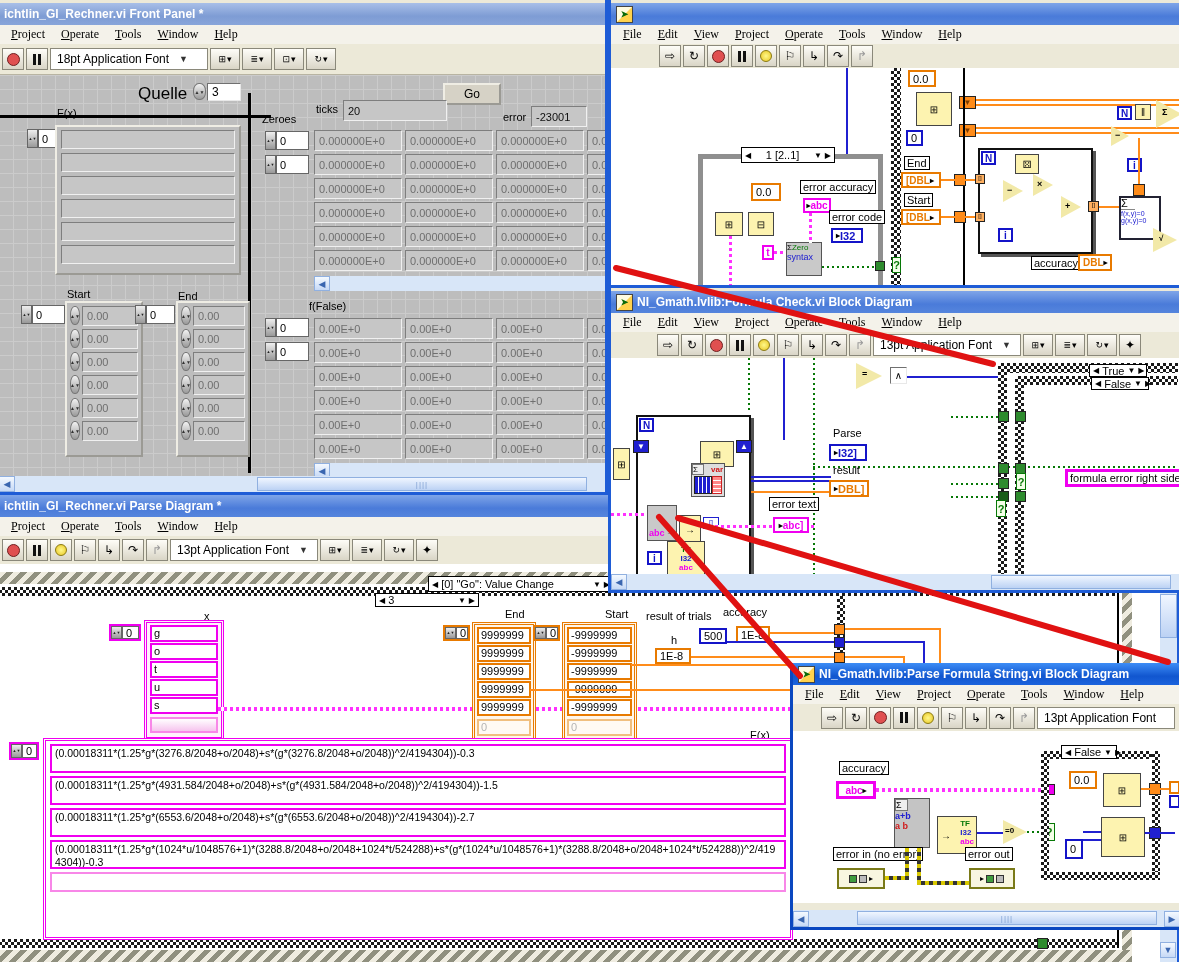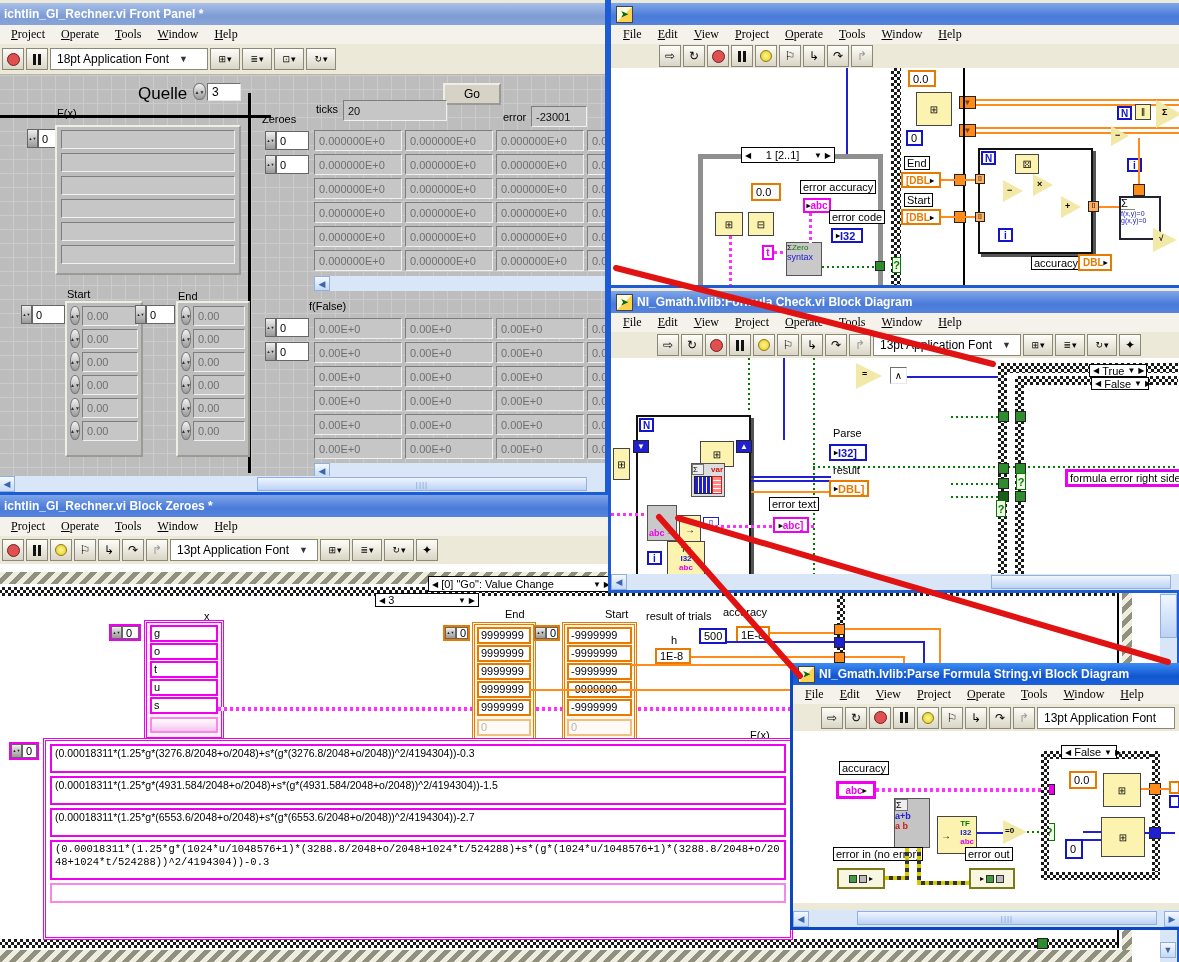--- a/index.html
+++ b/index.html
@@ -67,21 +67,21 @@
   .idx .sp{width:9px;background:linear-gradient(#eee,#999);border:1px solid #666;font-size:4px;line-height:4px;display:flex;flex-direction:column;align-items:center;justify-content:center;color:#222;}
   .idx .vv{flex:1;background:#fff;border:1px solid #666;font-size:11px;display:flex;align-items:center;padding-left:3px;}
 </style>
 </head>
 <body>
 
 <div id="stage">
 
   <div class="win" style="left:-4px;top:495px;width:1184px;height:471px;z-index:1;">
     <div class="titlebar tb-mid">
-        <span>ichtlin_Gl_Rechner.vi Block Zeroes *</span>
+        <span>ichtlin_Gl_Rechner.vi Parse Diagram *</span>
       </div>
     <div class="menubar">
         <span class="mi">Project</span>
         <span class="mi">Operate</span>
         <span class="mi">Tools</span>
         <span class="mi">Window</span>
         <span class="mi">Help</span>
       </div>
     <div class="toolbar" style="top:41px;">
       <div class="tbtn">
@@ -220,21 +220,21 @@
       <div class="idx" style="left:10px;top:178px;width:30px;height:18px;border:2px solid #f000f0;">
           <span class="sp">▲▼</span>
           <span class="vv">0</span>
         </div>
       <div class="abs" style="left:44px;top:174px;width:744px;height:196px;border:3px double #f000f0;background:#fff;">
         <div>
 
         <div class="frow" style="height:29px;">(0.00018311*(1.25*g*(3276.8/2048+o/2048)+s*(g*(3276.8/2048+o/2048))^2/4194304))-0.3</div>
             <div class="frow" style="height:29px;">(0.00018311*(1.25*g*(4931.584/2048+o/2048)+s*(g*(4931.584/2048+o/2048))^2/4194304))-1.5</div>
             <div class="frow" style="height:29px;">(0.00018311*(1.25*g*(6553.6/2048+o/2048)+s*(g*(6553.6/2048+o/2048))^2/4194304))-2.7</div>
-            <div class="frow" style="height:40px;font-family:Liberation Mono, monospace;">(0.00018311*(1.25*g*(1024*u/1048576+1)*(3288.8/2048+o/2048+1024*t/524288)+s*(g*(1024*u/1048576+1)*(3288.8/2048+o/2048+1024*t/524288))^2/4194304))-0.3</div>
+            <div class="frow" style="height:29px;">(0.00018311*(1.25*g*(1024*u/1048576+1)*(3288.8/2048+o/2048+1024*t/524288)+s*(g*(1024*u/1048576+1)*(3288.8/2048+o/2048+1024*t/524288))^2/4194304))-0.3</div>
           </div>
         <div class="frow" style="height:20px;border-color:#f887e8;"></div>
       </div>
     </div>
 
     <div class="scrollv" style="right:0px;top:69px;width:17px;height:402px;">
       <div class="sthumb" style="position:absolute;top:30px;left:0;width:17px;height:44px;"></div>
       <div class="sbtn" style="position:absolute;bottom:8px;left:0;">▼</div>
     </div>
   </div>

